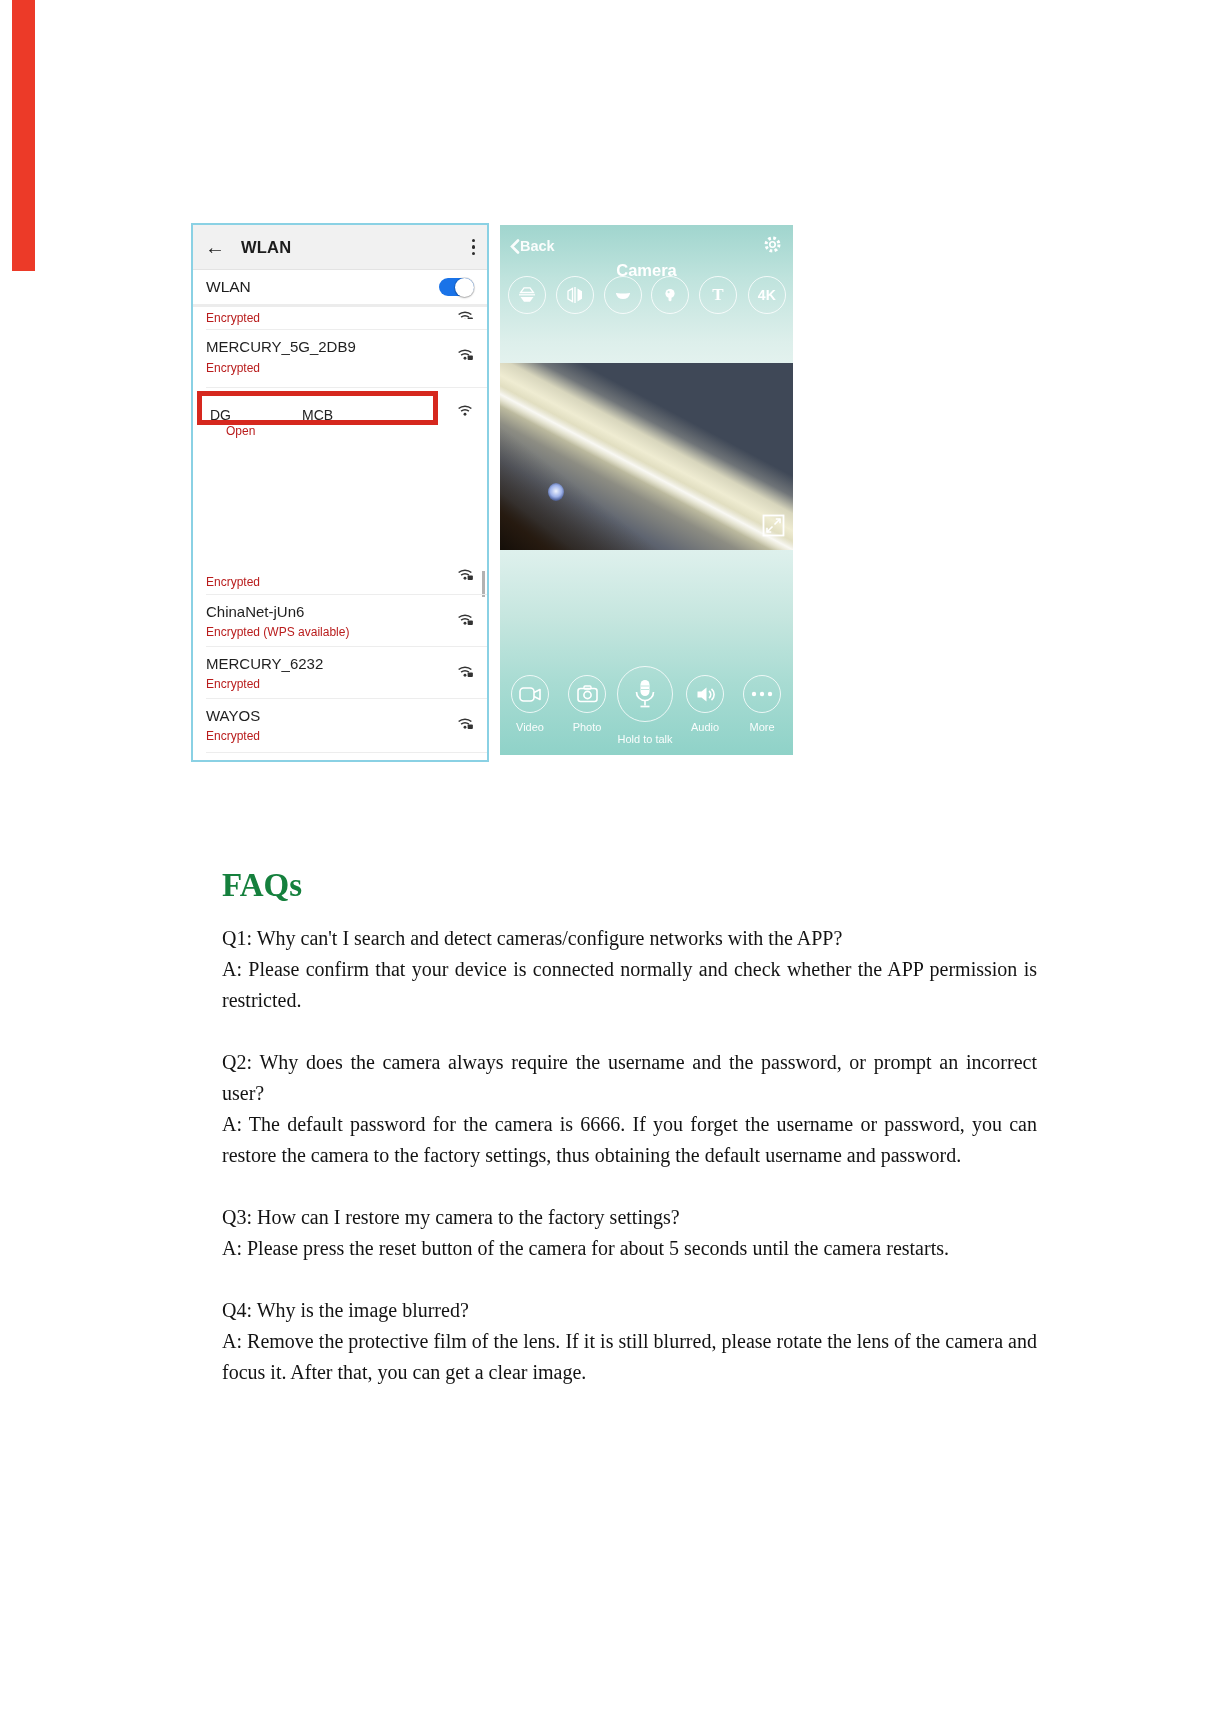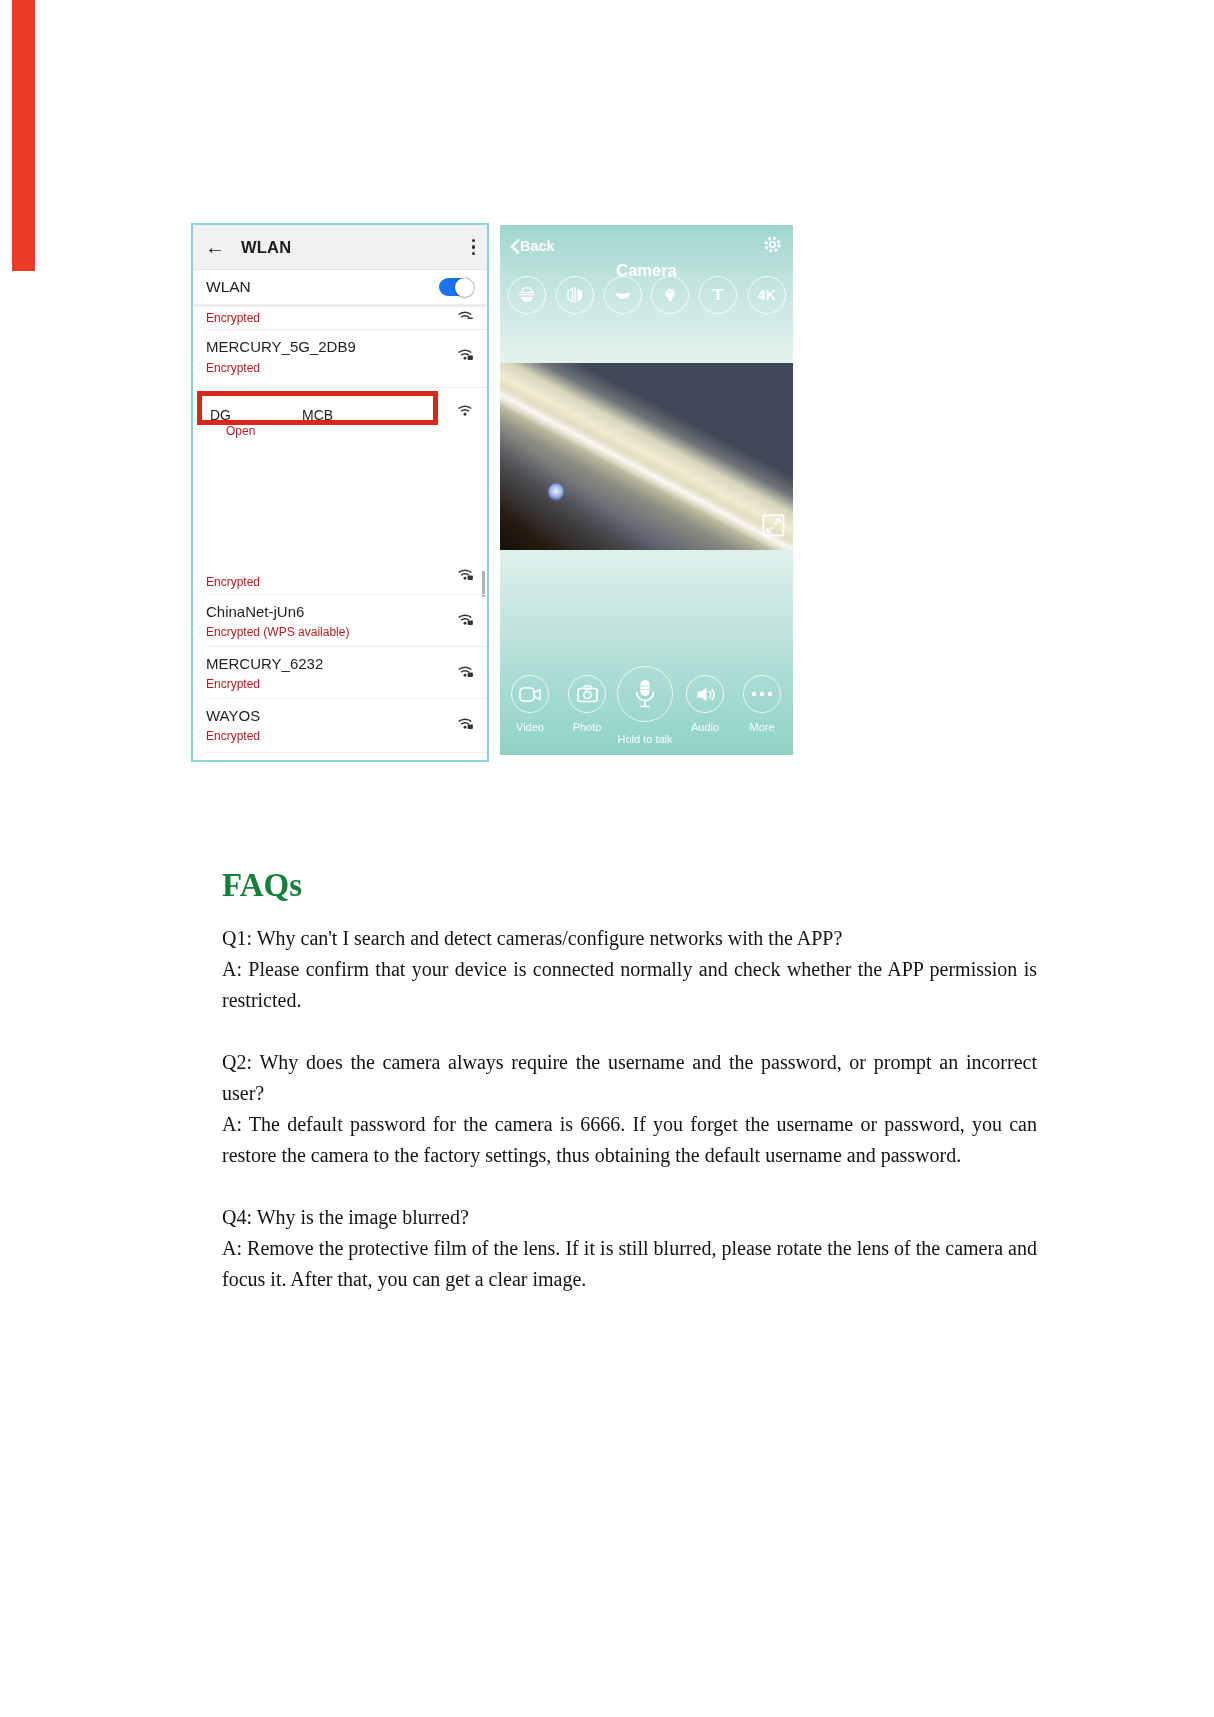--- a/index.html
+++ b/index.html
@@ -305,18 +305,22 @@
     <h1>FAQs</h1>
     <div class="qa">
       <p>Q1: Why can't I search and detect cameras/configure networks with the APP?</p>
       <p>A: Please confirm that your device is connected normally and check whether the APP permission is restricted.</p>
     </div>
     <div class="qa">
       <p>Q2: Why does the camera always require the username and the password, or prompt an incorrect user?</p>
       <p>A: The default password for the camera is 6666. If you forget the username or password, you can restore the camera to the factory settings, thus obtaining the default username and password.</p>
     </div>
     <div class="qa">
+      <p>Q3: How can I restore my camera to the factory settings?</p>
+      <p>A: Please press the reset button of the camera for about 5 seconds until the camera restarts.</p>
+    </div>
+    <div class="qa">
       <p>Q4: Why is the image blurred?</p>
       <p>A: Remove the protective film of the lens. If it is still blurred, please rotate the lens of the camera and focus it. After that, you can get a clear image.</p>
     </div>
   </div>
 
 </div>
 
 </body></html>

